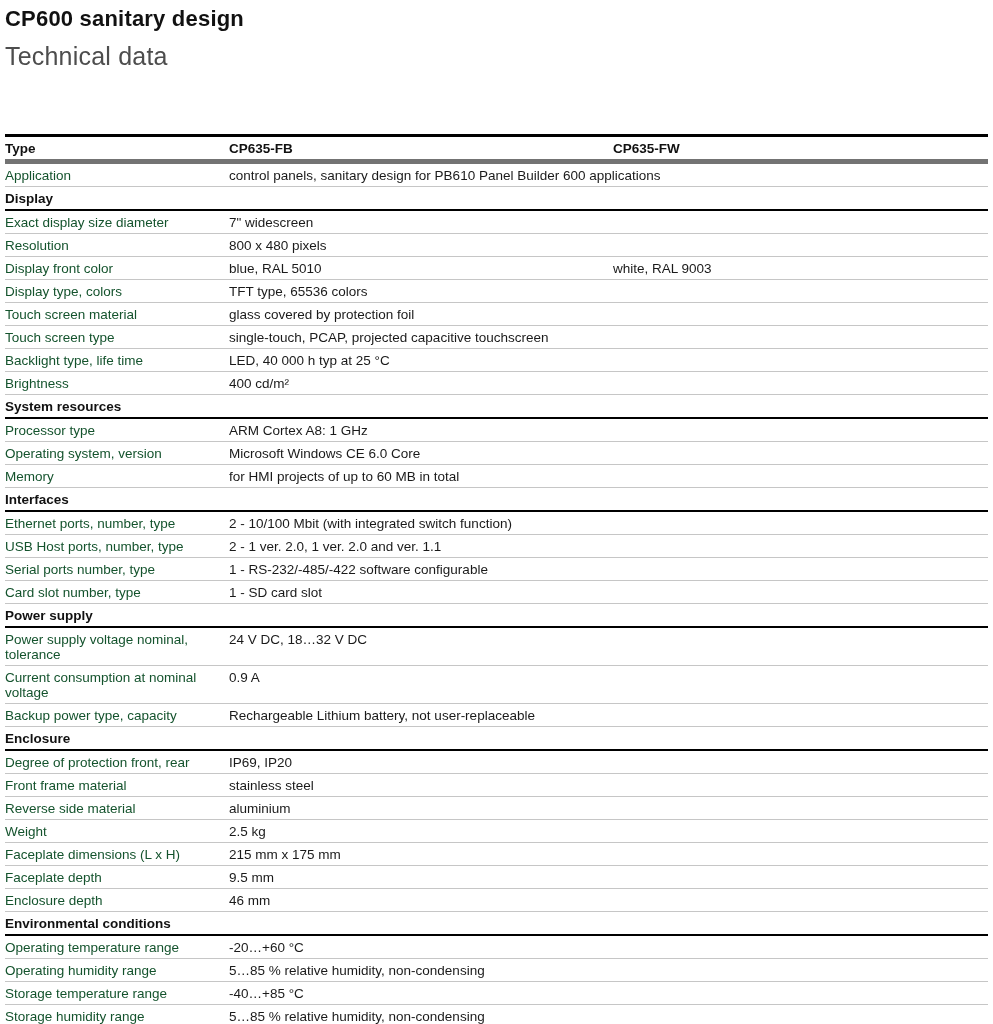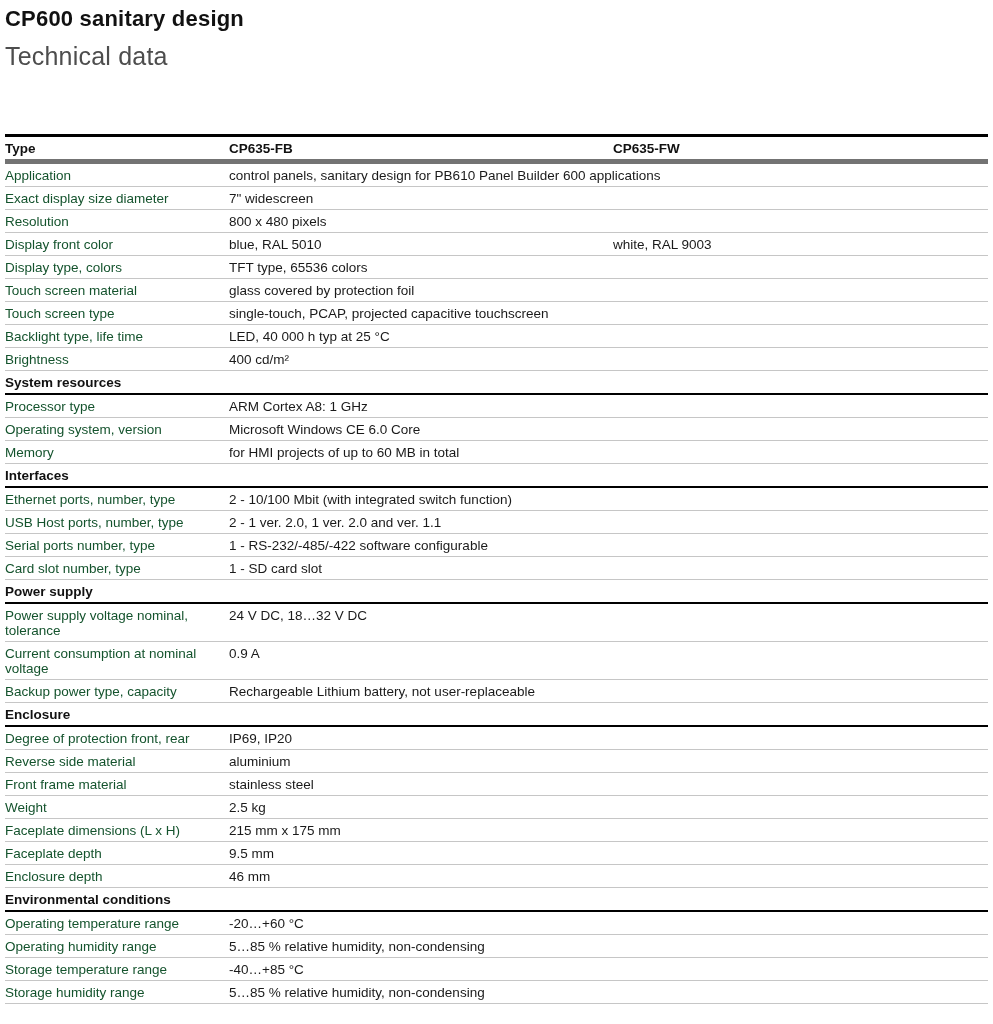--- a/index.html
+++ b/index.html
@@ -84,20 +84,23 @@
         <th>Type</th>
         <th>CP635-FB</th>
         <th>CP635-FW</th>
       </tr>
     </thead>
     <tbody>
         <tr class="spec-row">
           <td class="label-cell">Application</td>
           <td class="value-cell" colspan="2">control panels, sanitary design for PB610 Panel Builder 600 applications</td>
         </tr>
+        <tr class="section-row">
+          <td colspan="3">Display</td>
+        </tr>
         <tr class="spec-row">
           <td class="label-cell">Exact display size diameter</td>
           <td class="value-cell">7" widescreen</td>
           <td class="value-cell"></td>
         </tr>
         <tr class="spec-row">
           <td class="label-cell">Resolution</td>
           <td class="value-cell">800 x 480 pixels</td>
           <td class="value-cell"></td>
         </tr>
@@ -192,27 +195,27 @@
         </tr>
         <tr class="section-row">
           <td colspan="3">Enclosure</td>
         </tr>
         <tr class="spec-row">
           <td class="label-cell">Degree of protection front, rear</td>
           <td class="value-cell">IP69, IP20</td>
           <td class="value-cell"></td>
         </tr>
         <tr class="spec-row">
+          <td class="label-cell">Front frame material</td>
+          <td class="value-cell">stainless steel</td>
+          <td class="value-cell"></td>
+        </tr>
+        <tr class="spec-row">
           <td class="label-cell">Reverse side material</td>
           <td class="value-cell">aluminium</td>
-          <td class="value-cell"></td>
-        </tr>
-        <tr class="spec-row">
-          <td class="label-cell">Front frame material</td>
-          <td class="value-cell">stainless steel</td>
           <td class="value-cell"></td>
         </tr>
         <tr class="spec-row">
           <td class="label-cell">Weight</td>
           <td class="value-cell">2.5 kg</td>
           <td class="value-cell"></td>
         </tr>
         <tr class="spec-row">
           <td class="label-cell">Faceplate dimensions (L x H)</td>
           <td class="value-cell">215 mm x 175 mm</td>

